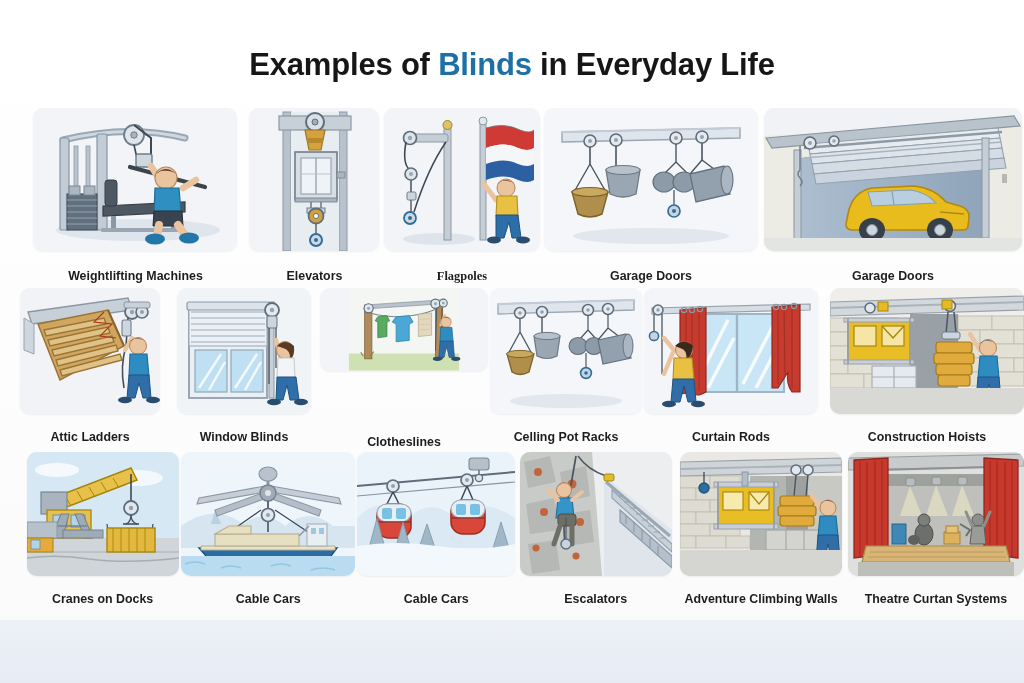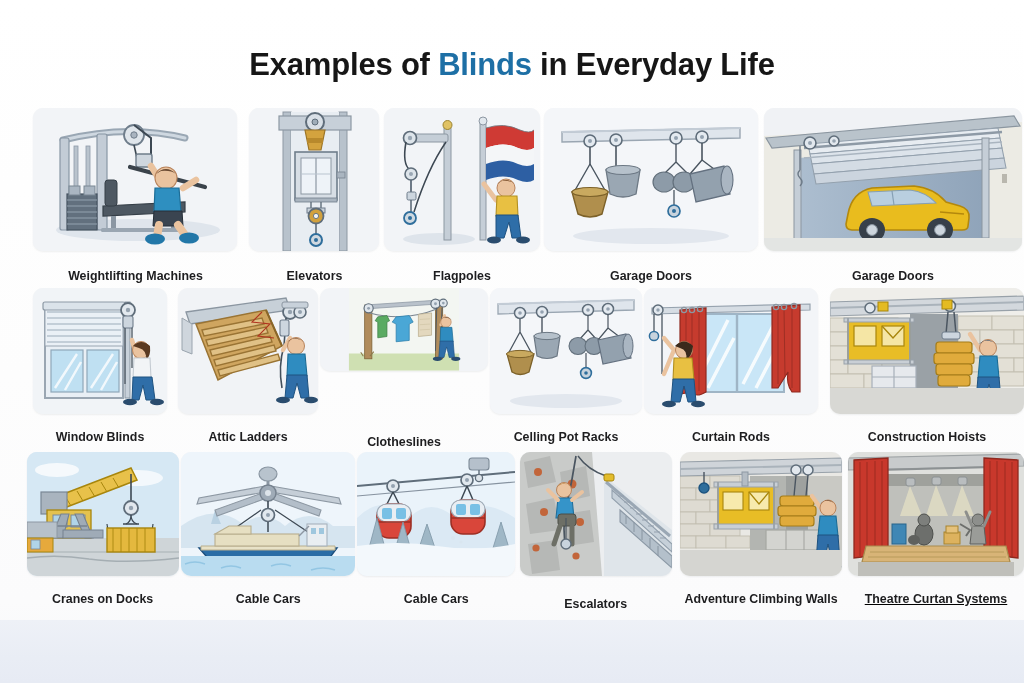--- a/index.html
+++ b/index.html
@@ -164,21 +164,21 @@
           <circle cx="67" cy="108" r="2.6" fill="#f0f3f6" stroke="#5f6d7a" stroke-width="0.9"></circle>
           <line x1="67" y1="116" x2="67" y2="128" stroke="#5f6d7a" stroke-width="1.6"></line>
 
           <circle cx="67" cy="132" r="6" fill="#cfd8e0" stroke="#2f6e9c" stroke-width="2"></circle>
           <circle cx="67" cy="132" r="2" fill="#2f6e9c"></circle>
         </svg>
       </div>
       <div class="caption">Elevators</div>
     </div>
 
-    <div class="cell" style="width:158px;margin-left:4px;">
+    <div class="cell" style="width:158px;margin-left:4px;font-family:Liberation Serif, serif;">
       <div class="card" style="width:156px;">
         <svg viewBox="0 0 156 143" preserveAspectRatio="xMidYMid meet">
           <rect width="156" height="143" fill="#f2f4f7"></rect>
           <ellipse cx="55" cy="131" rx="36" ry="6" fill="#dee4eb"></ellipse>
 
           <rect x="60" y="20" width="7" height="112" fill="#c5ced7" stroke="#8c97a2" stroke-width="1"></rect>
           <circle cx="63.5" cy="17" r="4.5" fill="#e0c264" stroke="#9c8430" stroke-width="1"></circle>
 
           <rect x="22" y="26" width="42" height="8" rx="2" fill="#c5ced7" stroke="#8c97a2" stroke-width="1"></rect>
           <circle cx="26" cy="30" r="6.5" fill="#dde4ea" stroke="#5f6d7a" stroke-width="1.7"></circle>
@@ -310,20 +310,60 @@
           <path d="M0 130 L258 130 L258 143 L0 143 Z" fill="#e3e5e3"></path>
           <rect x="238" y="66" width="5" height="9" fill="#b9b7ae"></rect>
         </svg>
       </div>
       <div class="caption">Garage Doors</div>
     </div>
   </div>
 
   <div class="row" id="row2">
 
+    <div class="cell" style="width:148px;margin-left:4px;">
+      <div class="card" style="width:140px;">
+        <svg viewBox="0 0 140 126" preserveAspectRatio="xMidYMid meet">
+          <rect width="140" height="126" fill="#f1f3f6"></rect>
+
+          <path d="M8 24 L108 10 L112 22 L12 36 Z" fill="#c7d0d8" stroke="#8b96a1" stroke-width="1.3"></path>
+          <path d="M4 30 L14 36 L14 66 L4 62 Z" fill="#cfd6dd" stroke="#9aa4ae" stroke-width="1"></path>
+
+          <path d="M18 36 L88 22 L104 58 L40 92 Z" fill="#cfa55f" stroke="#9a7434" stroke-width="1.5"></path>
+          <g stroke="#9a7434" stroke-width="1.4" fill="#e0c186">
+            <path d="M24 42 L84 30 L86 36 L26 48 Z"></path>
+            <path d="M28 52 L88 39 L90 45 L30 58 Z"></path>
+            <path d="M32 62 L92 48 L94 54 L34 68 Z"></path>
+            <path d="M36 72 L96 57 L98 63 L38 78 Z"></path>
+            <path d="M40 82 L100 66 L102 72 L42 88 Z"></path>
+          </g>
+          <path d="M88 22 L104 58" stroke="#8a6629" stroke-width="2"></path>
+          <path d="M84 24 L74 34 L92 36 L80 48 L96 50" stroke="#b0341f" stroke-width="1.1" fill="none"></path>
+
+          <circle cx="112" cy="24" r="7" fill="#dee5eb" stroke="#5f6d7a" stroke-width="1.8"></circle>
+          <circle cx="112" cy="24" r="2.2" fill="#95a2af"></circle>
+          <circle cx="122" cy="24" r="6" fill="#dee5eb" stroke="#5f6d7a" stroke-width="1.6"></circle>
+          <circle cx="122" cy="24" r="2" fill="#95a2af"></circle>
+          <rect x="104" y="14" width="26" height="6" rx="2" fill="#c8d1da" stroke="#8b96a1" stroke-width="1"></rect>
+
+          <path d="M108 30 L106 58 Q100 78 104 100" stroke="#43505c" stroke-width="1.6" fill="none"></path>
+          <rect x="102" y="32" width="9" height="16" rx="2" fill="#cdd6df" stroke="#6f7d8b" stroke-width="1.1"></rect>
+
+          <path d="M105 62 L112 50" stroke="#eac39f" stroke-width="4.4" stroke-linecap="round"></path>
+          <circle cx="118" cy="58" r="8.5" fill="#eac39f" stroke="#b9845c" stroke-width="1"></circle>
+          <path d="M109 54 Q118 46 127 55 Q122 50 114 51 Z" fill="#6b4a32"></path>
+          <path d="M110 66 L127 66 L129 88 L109 88 Z" fill="#2f8cc0" stroke="#1d6d96" stroke-width="1.1"></path>
+          <path d="M109 87 L129 87 L131 110 L123 110 L119 95 L115 110 L107 110 Z" fill="#2f6ea8" stroke="#1e5280" stroke-width="1"></path>
+          <ellipse cx="105" cy="112" rx="7" ry="3.2" fill="#2a4c6e"></ellipse>
+          <ellipse cx="133" cy="112" rx="7" ry="3.2" fill="#2a4c6e"></ellipse>
+        </svg>
+      </div>
+      <div class="caption">Attic Ladders</div>
+    </div>
+
     <div class="cell" style="width:158px;margin-left:10px;">
       <div class="card" style="width:134px;">
         <svg viewBox="0 0 134 126" preserveAspectRatio="xMidYMid meet">
           <rect width="134" height="126" fill="#f1f4f7"></rect>
 
           <rect x="12" y="18" width="78" height="92" fill="#e9eff5" stroke="#9aa6b2" stroke-width="2"></rect>
 
           <rect x="18" y="62" width="32" height="42" fill="#bfe0f2" stroke="#8fa7ba" stroke-width="1.2"></rect>
           <rect x="54" y="62" width="32" height="42" fill="#bfe0f2" stroke="#8fa7ba" stroke-width="1.2"></rect>
           <path d="M22 100 L44 66 M32 102 L48 74" stroke="#ffffff" stroke-width="2.4" opacity="0.8"></path>
@@ -349,60 +389,20 @@
           <path d="M99 52 L104 70" stroke="#eac39f" stroke-width="4.6" stroke-linecap="round"></path>
           <circle cx="108" cy="62" r="8.5" fill="#eac39f" stroke="#b9845c" stroke-width="1"></circle>
           <path d="M100 58 Q108 50 117 58 Q118 68 113 72 Q114 62 106 60 Z" fill="#5a3a22"></path>
           <path d="M101 70 L117 70 L118 90 L100 90 Z" fill="#f2f4f6" stroke="#c4cbd2" stroke-width="1.1"></path>
           <path d="M100 89 L119 89 L122 112 L113 112 L110 97 L106 112 L99 112 Z" fill="#2f6ea8" stroke="#1e5280" stroke-width="1"></path>
           <ellipse cx="97" cy="114" rx="7" ry="3.2" fill="#2a4c6e"></ellipse>
           <ellipse cx="124" cy="114" rx="7" ry="3.2" fill="#2a4c6e"></ellipse>
         </svg>
       </div>
       <div class="caption">Window Blinds</div>
-    </div>
-
-    <div class="cell" style="width:148px;margin-left:4px;">
-      <div class="card" style="width:140px;">
-        <svg viewBox="0 0 140 126" preserveAspectRatio="xMidYMid meet">
-          <rect width="140" height="126" fill="#f1f3f6"></rect>
-
-          <path d="M8 24 L108 10 L112 22 L12 36 Z" fill="#c7d0d8" stroke="#8b96a1" stroke-width="1.3"></path>
-          <path d="M4 30 L14 36 L14 66 L4 62 Z" fill="#cfd6dd" stroke="#9aa4ae" stroke-width="1"></path>
-
-          <path d="M18 36 L88 22 L104 58 L40 92 Z" fill="#cfa55f" stroke="#9a7434" stroke-width="1.5"></path>
-          <g stroke="#9a7434" stroke-width="1.4" fill="#e0c186">
-            <path d="M24 42 L84 30 L86 36 L26 48 Z"></path>
-            <path d="M28 52 L88 39 L90 45 L30 58 Z"></path>
-            <path d="M32 62 L92 48 L94 54 L34 68 Z"></path>
-            <path d="M36 72 L96 57 L98 63 L38 78 Z"></path>
-            <path d="M40 82 L100 66 L102 72 L42 88 Z"></path>
-          </g>
-          <path d="M88 22 L104 58" stroke="#8a6629" stroke-width="2"></path>
-          <path d="M84 24 L74 34 L92 36 L80 48 L96 50" stroke="#b0341f" stroke-width="1.1" fill="none"></path>
-
-          <circle cx="112" cy="24" r="7" fill="#dee5eb" stroke="#5f6d7a" stroke-width="1.8"></circle>
-          <circle cx="112" cy="24" r="2.2" fill="#95a2af"></circle>
-          <circle cx="122" cy="24" r="6" fill="#dee5eb" stroke="#5f6d7a" stroke-width="1.6"></circle>
-          <circle cx="122" cy="24" r="2" fill="#95a2af"></circle>
-          <rect x="104" y="14" width="26" height="6" rx="2" fill="#c8d1da" stroke="#8b96a1" stroke-width="1"></rect>
-
-          <path d="M108 30 L106 58 Q100 78 104 100" stroke="#43505c" stroke-width="1.6" fill="none"></path>
-          <rect x="102" y="32" width="9" height="16" rx="2" fill="#cdd6df" stroke="#6f7d8b" stroke-width="1.1"></rect>
-
-          <path d="M105 62 L112 50" stroke="#eac39f" stroke-width="4.4" stroke-linecap="round"></path>
-          <circle cx="118" cy="58" r="8.5" fill="#eac39f" stroke="#b9845c" stroke-width="1"></circle>
-          <path d="M109 54 Q118 46 127 55 Q122 50 114 51 Z" fill="#6b4a32"></path>
-          <path d="M110 66 L127 66 L129 88 L109 88 Z" fill="#2f8cc0" stroke="#1d6d96" stroke-width="1.1"></path>
-          <path d="M109 87 L129 87 L131 110 L123 110 L119 95 L115 110 L107 110 Z" fill="#2f6ea8" stroke="#1e5280" stroke-width="1"></path>
-          <ellipse cx="105" cy="112" rx="7" ry="3.2" fill="#2a4c6e"></ellipse>
-          <ellipse cx="133" cy="112" rx="7" ry="3.2" fill="#2a4c6e"></ellipse>
-        </svg>
-      </div>
-      <div class="caption">Attic Ladders</div>
     </div>
 
     <div class="cell" style="width:168px;margin-left:2px;gap:48px;">
       <div class="card" style="width:168px;">
         <svg viewBox="0 0 168 126" preserveAspectRatio="xMidYMid meet">
           <rect width="168" height="126" fill="#f3f6f2"></rect>
           <path d="M0 100 L168 100 L168 126 L0 126 Z" fill="#cfe0b2"></path>
 
           <rect x="24" y="26" width="11" height="82" fill="#b08c5c" stroke="#7d6236" stroke-width="1.2"></rect>
           <rect x="132" y="20" width="11" height="88" fill="#b08c5c" stroke="#7d6236" stroke-width="1.2"></rect>
@@ -758,21 +758,21 @@
           <path d="M0 94 Q40 88 80 94 Q120 100 158 92 L158 124 L0 124 Z" fill="#f3f8fc"></path>
           <g fill="#d9e6f0">
             <circle cx="96" cy="86" r="2"></circle>
               <circle cx="104" cy="90" r="1.6"></circle>
           </g>
         </svg>
       </div>
       <div class="caption">Cable Cars</div>
     </div>
 
-    <div class="cell" style="width:170px;margin-left:2px;justify-content:space-between;">
+    <div class="cell" style="width:170px;margin-left:2px;">
       <div class="card" style="width:152px;">
         <svg viewBox="0 0 152 124" preserveAspectRatio="xMidYMid meet">
           <rect width="152" height="124" fill="#eceef0"></rect>
 
           <path d="M0 0 L72 0 L82 124 L0 124 Z" fill="#c9cbc9"></path>
           <g fill="#b6b8b6">
             <path d="M4 10 L30 4 L36 30 L8 36 Z"></path>
               <path d="M40 20 L66 14 L70 44 L44 50 Z"></path>
             <path d="M6 52 L34 46 L40 78 L10 82 Z"></path>
               <path d="M44 62 L70 58 L74 90 L48 94 Z"></path>
@@ -891,21 +891,21 @@
           <path d="M140 64 L156 64 L158 84 L138 84 Z" fill="#2f8cc0" stroke="#1d6d96" stroke-width="1.1"></path>
           <path d="M138 83 L158 83 L160 110 L152 110 L148 92 L144 110 L136 110 Z" fill="#2f6ea8" stroke="#1e5280" stroke-width="1"></path>
           <ellipse cx="134" cy="112" rx="7" ry="3.2" fill="#2a4c6e"></ellipse>
           <ellipse cx="162" cy="112" rx="7" ry="3.2" fill="#2a4c6e"></ellipse>
           <path d="M0 98 L162 98 L162 124 L0 124 Z" fill="#d5d5d1"></path>
         </svg>
       </div>
       <div class="caption">Adventure Climbing Walls</div>
     </div>
 
-    <div class="cell" style="width:186px;margin-left:2px;text-decoration:underline;">
+    <div class="cell" style="width:186px;margin-left:2px;">
       <div class="card" style="width:176px;">
         <svg viewBox="0 0 176 124" preserveAspectRatio="xMidYMid meet">
           <rect width="176" height="124" fill="#dfe0dd"></rect>
 
           <rect x="30" y="22" width="116" height="72" fill="#bfc0bb"></rect>
           <path d="M30 22 L146 22 L146 34 L30 34 Z" fill="#9fa19c"></path>
 
           <path d="M0 6 L176 2 L176 14 L0 18 Z" fill="#c8cbcc" stroke="#9da2a4" stroke-width="1.1"></path>
           <path d="M30 18 L146 15" stroke="#8c9193" stroke-width="2"></path>
 

